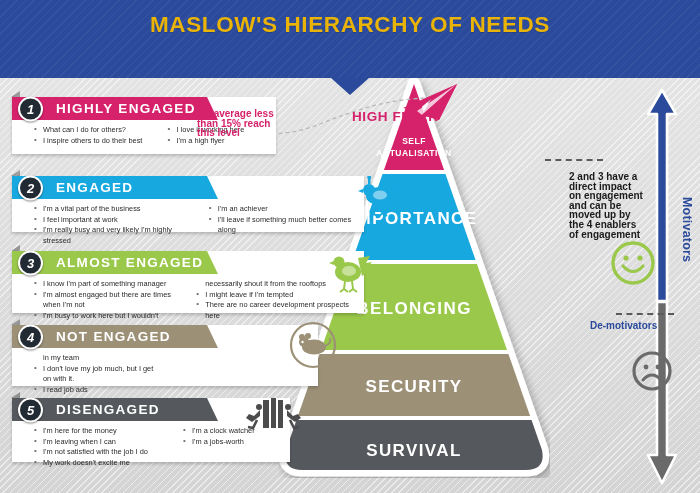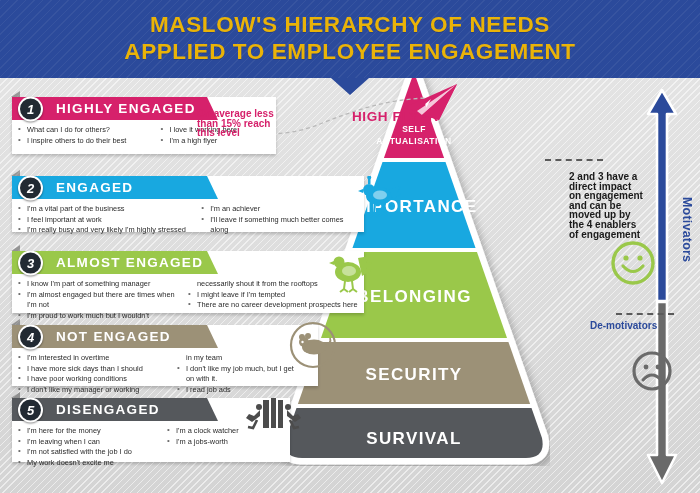--- a/index.html
+++ b/index.html
@@ -75,21 +75,21 @@
     width:25px;height:25px; border-radius:50%;
     background:#222a33; border:2px solid #ffffff;
     box-shadow:0 1px 2px rgba(0,0,0,.45);
     color:#ffffff; font-weight:bold; font-size:13px;
     display:flex; align-items:center; justify-content:center;
     font-style:italic;
   }
   .tier-label{
     color:#ffffff; font-weight:bold; font-size:13.5px; letter-spacing:1.3px;
   }
-  .tier-body{ display:flex; padding:5px 6px 6px 6px; gap:7px; }
+  .tier-body{ display:flex; padding:5px 6px 6px 22px; gap:7px; }
   .tier-col{ font-size:7.4px; line-height:10.6px; color:#2a2a2a; }
   .tier-col ul{ list-style:none; }
   .tier-col li{ position:relative; padding-left:9px; }
   .tier-col li::before{
     content:"•"; position:absolute; left:0; top:-1px; color:#6d6d6d;
     font-size:8px;
   }
   .tier-col li.nobullet::before{ content:""; }
 
   
@@ -98,21 +98,21 @@
     color:#d6216b; font-weight:bold; font-size:10px; line-height:9.6px;
     width:92px;
   }
   .highflyer{
     position:absolute; left:334px; top:109px; z-index:4;
     color:#d6216b; font-weight:bold; font-size:13.5px; letter-spacing:.6px;padding-left:18px;
   }
   .dashcurve{ position:absolute; left:180px; top:96px; z-index:3; }
 
   
-  .pyramid{ position:absolute; left:278px; top:66px; z-index:2; }
+  .pyramid{ position:absolute; left:278px; top:78px; z-index:2; }
 
   
   .note-dash-top{
     position:absolute; left:545px; top:159px; width:58px;
     border-top:2px dashed #5a5a5a; z-index:4;
   }
   .note-text{
     position:absolute; left:569px; top:172px; width:76px; z-index:4;
     font-size:10px; line-height:9.6px; color:#1b1b1b; font-weight:bold;
   }
@@ -137,21 +137,20 @@
   .tier-icon{ position:absolute; z-index:4; }
 </style>
 </head>
 <body>
 
 <div id="page">
 
   <div class="header">
     <div class="title-wrap">
       <div class="title-line">MASLOW'S HIERARCHY OF NEEDS</div>
-      <div class="title-line">APPLIED TO EMPLOYEE ENGAGEMENT</div>
     </div>
   </div>
   <div class="header-notch"></div>
 
   <div class="pyramid">
     <svg width="272" height="400" viewBox="0 0 272 400">
       <defs>
         <clipPath id="pyrclip">
           <path d="M136 6 L264 372 Q268 392 248 392 L24 392 Q4 392 8 372 Z"></path>
         </clipPath>
@@ -254,21 +253,21 @@
   <div class="tier" style="top:251px; width:352px; height:62px;">
     <div class="tier-bar" style="--barcol:#9ac84a; background:#9ac84a; width:195px;">
       <div class="tier-num">3</div>
       <span class="tier-label">ALMOST ENGAGED</span>
     </div>
     <div class="tier-body">
       <div class="tier-col" style="width:163px;">
         <ul>
           <li>I know I'm part of something manager</li>
           <li>I'm almost engaged but there are times when I'm not</li>
-          <li>I'm proud to work much but I wouldn't</li>
+          <li>I'm busy to work here but I wouldn't</li>
         </ul>
       </div>
       <div class="tier-col" style="width:170px;">
         <ul>
           <li class="nobullet">necessarily shout it from the rooftops</li>
           <li>I might leave if I'm tempted</li>
           <li>There are no career development prospects here</li>
         </ul>
       </div>
     </div>
@@ -285,32 +284,24 @@
       <ellipse cx="23" cy="21" rx="7" ry="5" fill="#ffffff" opacity="0.45"></ellipse>
     </svg>
   </div>
 
   <div class="tier" style="top:325px; width:306px; height:61px;">
     <div class="tier-bar" style="--barcol:#9c9177; background:#9c9177; width:195px;">
       <div class="tier-num">4</div>
       <span class="tier-label">NOT ENGAGED</span>
     </div>
     <div class="tier-body">
-      <div class="tier-col" style="width:152px;">
-        <ul>
-          <li>I'm interested in overtime</li>
-          <li>I have more sick days than I should</li>
-          <li>I have poor working conditions</li>
-          <li>I don't like my manager or working</li>
-        </ul>
-      </div>
       <div class="tier-col" style="width:126px;">
         <ul>
           <li class="nobullet">in my team</li>
-          <li>I don't like my job much, but I get on with it.</li>
+          <li>I don't love my job much, but I get on with it.</li>
           <li>I read job ads</li>
         </ul>
       </div>
     </div>
   </div>
 
   <div class="tier-icon" style="left:288px; top:320px;">
     <svg width="50" height="50" viewBox="0 0 50 50">
       <circle cx="25" cy="25" r="22" fill="none" stroke="#9c9177" stroke-width="2.2"></circle>
       <ellipse cx="26" cy="27" rx="12" ry="7.5" fill="#9c9177"></ellipse>

